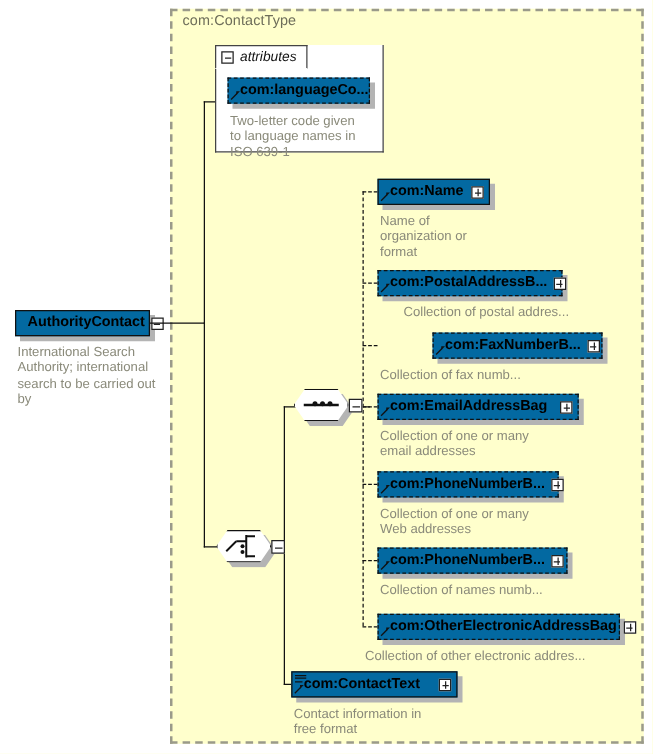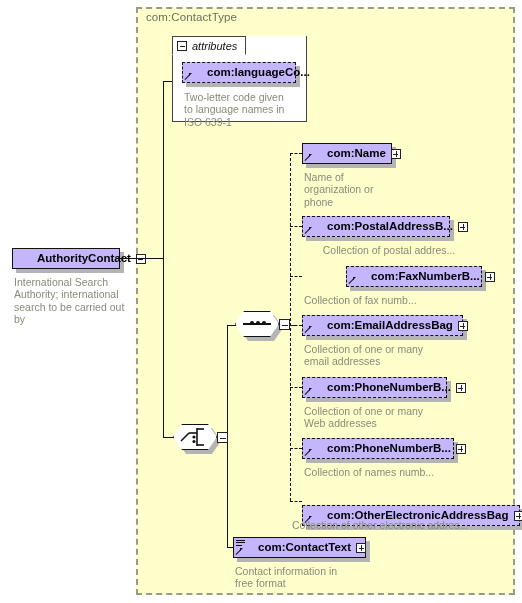--- a/index.html
+++ b/index.html
@@ -60,24 +60,24 @@
 
   
   .node { position:absolute; }
   .node .shadow {
     position:absolute; left:4px; top:4px; right:-4px; bottom:-4px;
     background:#b4b4b4;
   }
   .nbox {
     position:relative;
     height:21px;
-    background:#c4b5fd;
+    background:#0369a1;
     border:1.6px solid #111;
     display:flex; align-items:center;
-    padding:0 4px 0 24px;
+    padding:0 4px 0 9px;
     white-space:nowrap;
   }
   .nbox.opt { border:1.6px dashed #111; }
   .nlabel {
     font-size:11.5px; font-weight:bold; color:#000;
     line-height:1; padding-right:5px;
   }
   .nbox .pm { margin-left:auto; }
   
   .arrow {
@@ -233,21 +233,21 @@
   <div class="node" style="left:302px; top:143px; width:90px;">
     <div class="shadow"></div>
     <div class="nbox">
       <span class="arrow"></span>
       <span class="nlabel">com:Name</span>
       <span class="pm plus"></span>
     </div>
   </div>
   <div class="doc" style="left:304px; top:171px; width:120px;">Name of
 organization or
-phone</div>
+format</div>
 
   <div class="node" style="left:302px; top:216px; width:148px;">
     <div class="shadow"></div>
     <div class="nbox opt">
       <span class="arrow"></span>
       <span class="nlabel">com:PostalAddressB...</span>
       <span class="pm plus"></span>
     </div>
   </div>
   <div class="doc" style="left:304px; top:244px; width:170px;text-align:center;">Collection of postal addres...</div>
@@ -287,21 +287,21 @@
   <div class="node" style="left:302px; top:438px; width:152px;">
     <div class="shadow"></div>
     <div class="nbox opt">
       <span class="arrow"></span>
       <span class="nlabel">com:PhoneNumberB...</span>
       <span class="pm plus"></span>
     </div>
   </div>
   <div class="doc" style="left:304px; top:466px; width:170px;">Collection of names numb...</div>
 
-  <div class="node" style="left:302px; top:505px; width:218px;text-align:center;">
+  <div class="node" style="left:302px; top:491px; width:194px;text-align:center;">
     <div class="shadow"></div>
     <div class="nbox opt">
       <span class="arrow"></span>
       <span class="nlabel">com:OtherElectronicAddressBag</span>
       <span class="pm plus"></span>
     </div>
   </div>
   <div class="doc" style="left:292px; top:519px; width:210px;">Collection of other electronic addres...</div>
 
   <div class="node" style="left:233px; top:537px; width:133px;">

